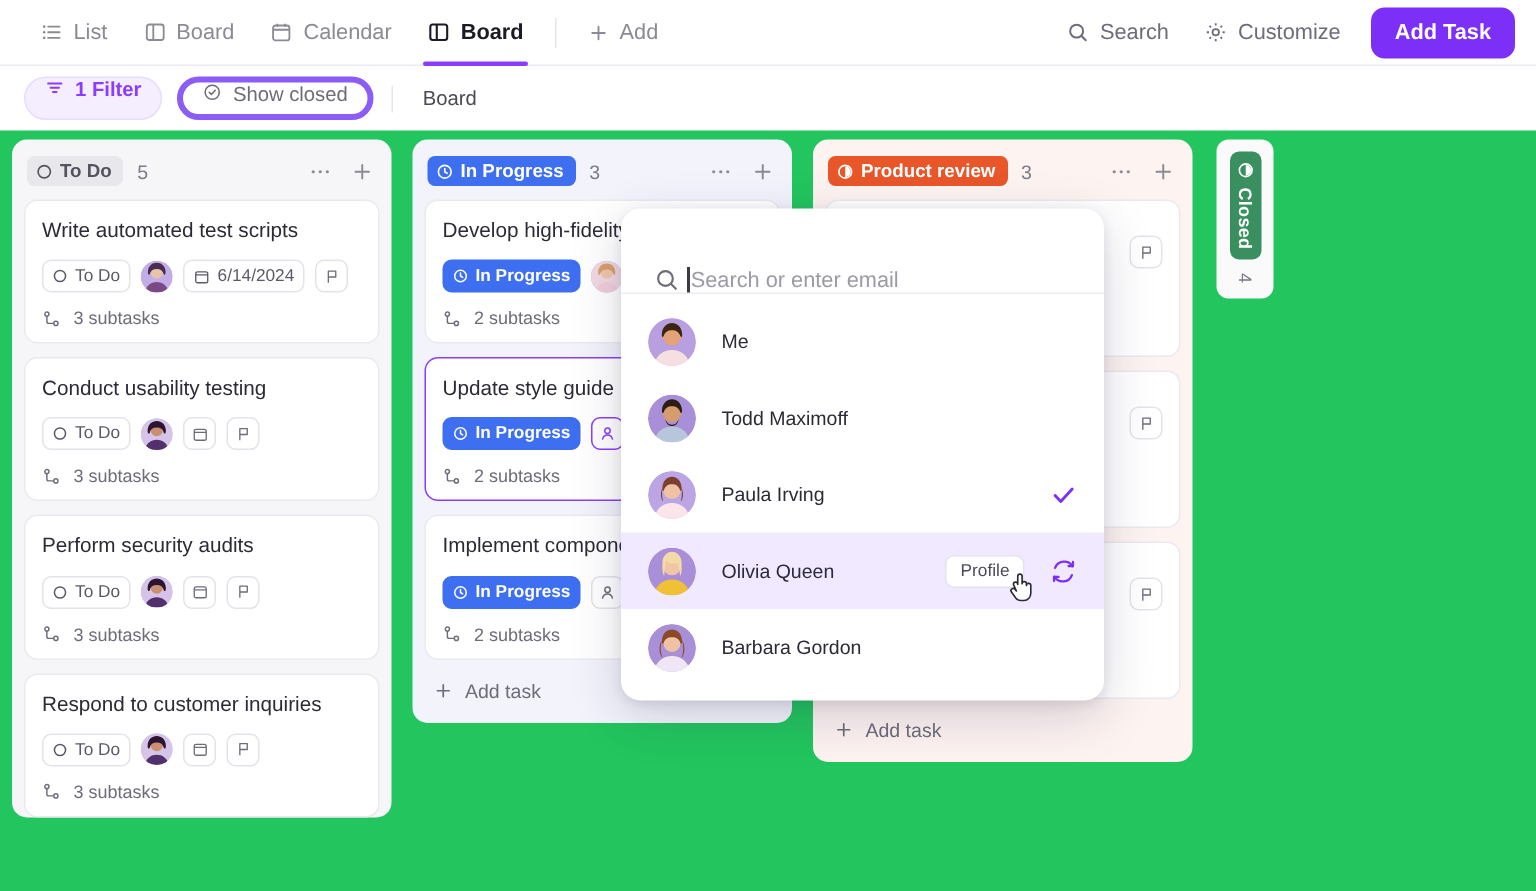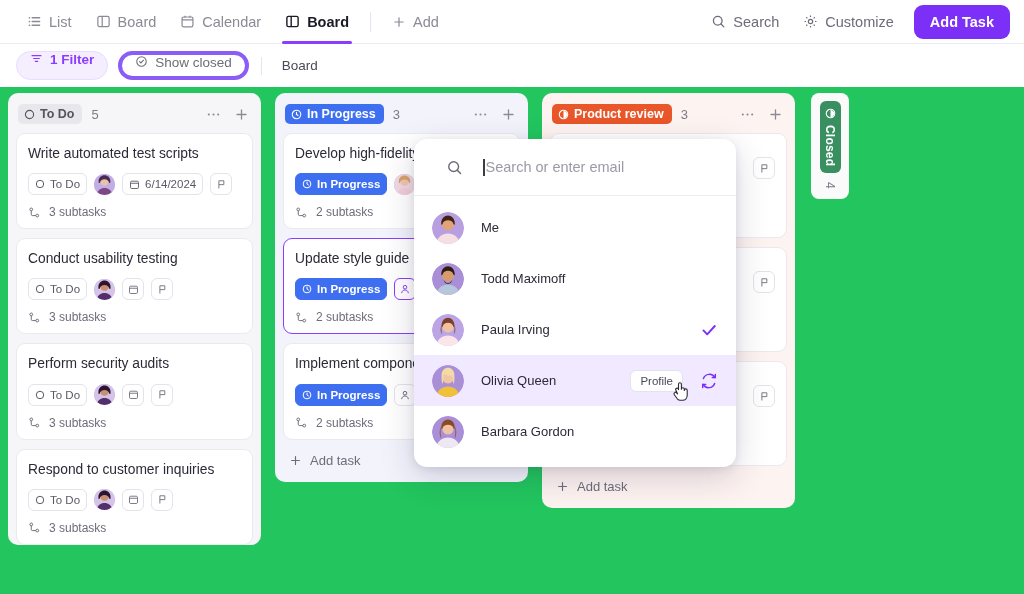--- a/index.html
+++ b/index.html
@@ -141,22 +141,22 @@
   .railcnt { font-size:12px; color:#7c7b88; writing-mode: vertical-rl; }
 
   
   .dropdown {
     position:absolute; left:414px; top:139px; width:322px;
     background:#fff; border-radius:13px;
     box-shadow: 0 10px 34px rgba(40,30,70,.18), 0 2px 8px rgba(40,30,70,.10);
     z-index: 20; overflow:hidden;
   }
   .ddsearch {
-    display:flex; align-items:center; gap:20px;
-    height:57px; padding: 0 32px; border-bottom:1px solid #eeecf3;
+    display:flex; align-items:flex-end; gap:5px;
+    height:57px; padding: 0 22px; border-bottom:1px solid #eeecf3;
   }
   .ddinput {
     flex:1; font-size:14.5px; color:#9b9aa6;
     position:relative; display:flex; align-items:center;
   }
   .caret {
     width:1.5px; height:17px; background:#3b3a47; margin-right:1px;
   }
   .ddlist { padding: 6px 0 10px 0; }
   .ddrow {

